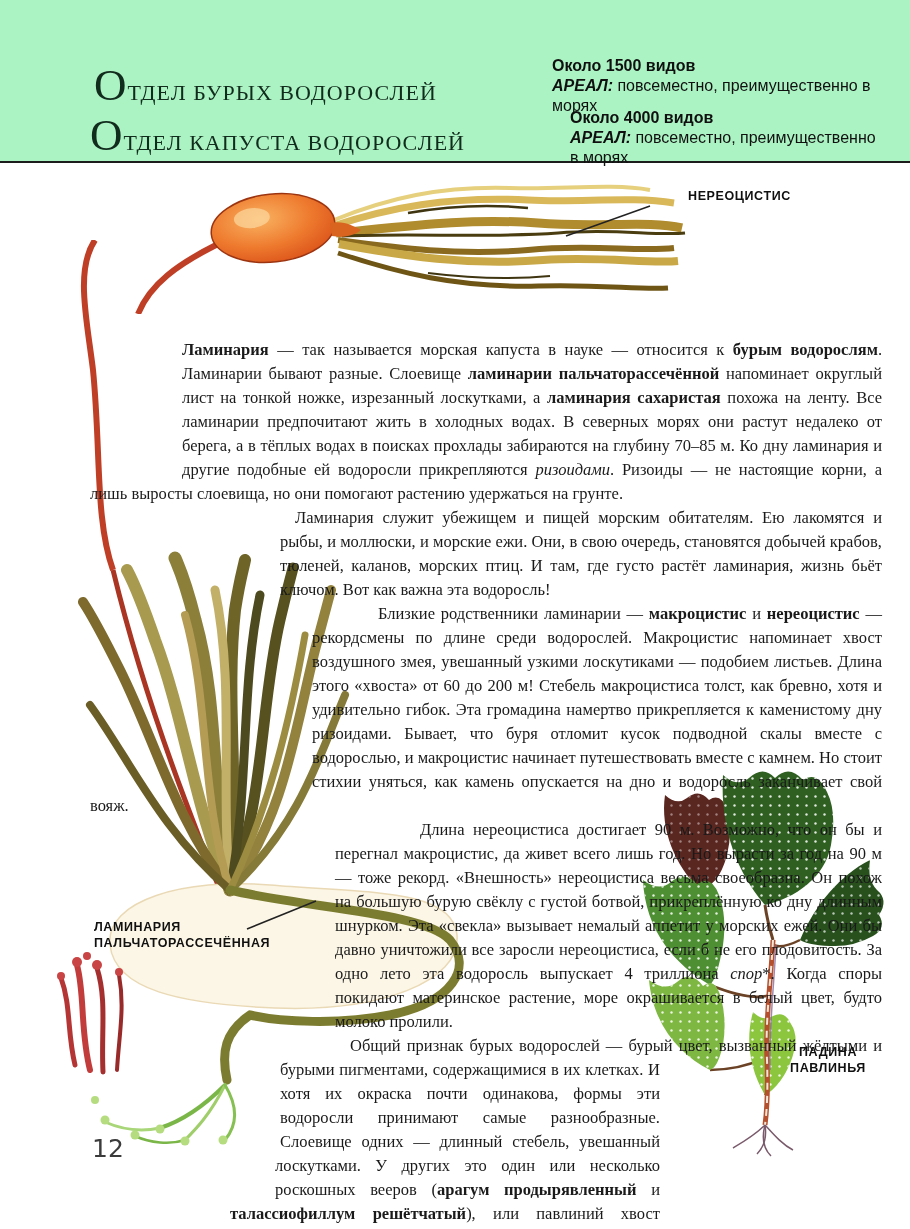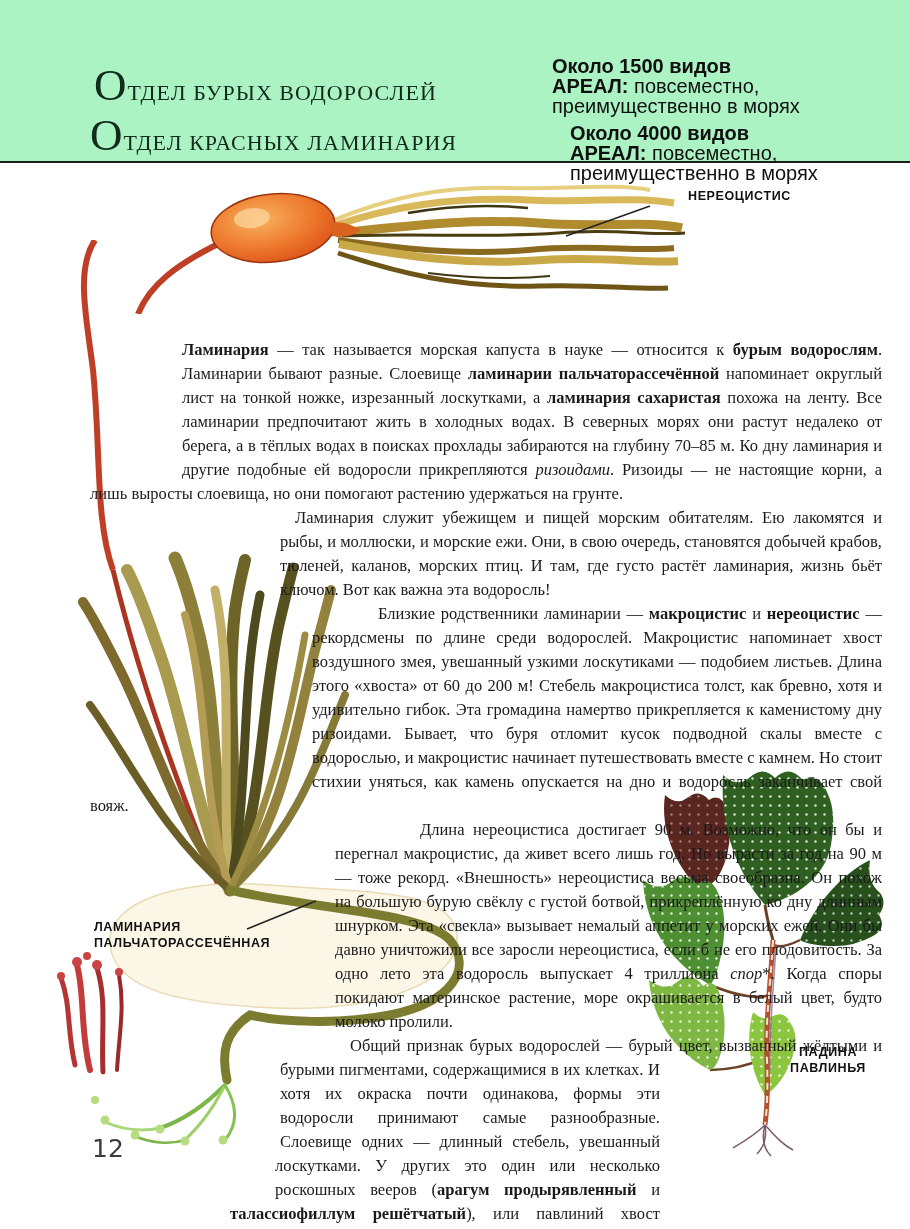--- a/index.html
+++ b/index.html
@@ -6,26 +6,26 @@
   .page{position:relative;width:910px;height:1229px;background:#ffffff;overflow:hidden;
         font-family:"Liberation Serif",serif;color:#1a1a1a;}
   
   .header-band{position:absolute;left:0;top:0;width:910px;height:161px;background:#abf3c3;
                border-bottom:2px solid #1c1c1c;z-index:1;}
   .dept-title{position:absolute;font-family:"Liberation Serif",serif;color:#112b1c;
               font-size:22px;letter-spacing:1px;white-space:nowrap;line-height:1;}
   .dept-title::first-letter{font-size:45px;}
   .dept-title.t1{left:94px;top:63px;}
   .dept-title.t2{left:90px;top:113px;}
-  .dept-info{position:absolute;font-family:"Liberation Sans",sans-serif;font-size:20px;
+  .dept-info{position:absolute;font-family:"Liberation Sans",sans-serif;font-size:16px;
              line-height:20px;color:#101010;}
   .dept-info.i1{left:552px;top:56px;width:340px;}
-  .dept-info.i2{left:570px;top:123px;width:310px;}
+  .dept-info.i2{left:570px;top:108px;width:310px;}
   .dept-info .species{font-weight:bold;display:block;}
-  .dept-info .areal-label{font-weight:bold;}
+  .dept-info .areal-label{font-weight:bold;font-style:italic;}
   
   .section-heading{position:absolute;left:180px;top:299px;z-index:3;
                    font-family:"Liberation Sans",sans-serif;font-weight:bold;font-size:19px;
                    letter-spacing:.4px;color:#0d0d0d;white-space:nowrap;}
   .text-flow{position:absolute;left:90px;top:338px;width:792px;z-index:2;
              font-size:16.5px;line-height:24px;text-align:justify;}
   .text-flow p{margin:0;padding:0;}
   .fl{float:left;}
   .fr{float:right;}
   .clr-l{clear:left;}
@@ -60,21 +60,21 @@
 <body>
 
 <div class="page">
 
   <div class="header-band">
     <div class="dept-title t1">ОТДЕЛ БУРЫХ ВОДОРОСЛЕЙ</div>
     <div class="dept-info i1">
       <span class="species">Около 1500 видов</span>
       <span class="areal-label">АРЕАЛ:</span><span> повсеместно, преимущественно в морях</span>
     </div>
-    <div class="dept-title t2">ОТДЕЛ КРАСНЫХ ЛАМИНАРИЯ</div>
+    <div class="dept-title t2">ОТДЕЛ КАПУСТА ВОДОРОСЛЕЙ</div>
     <div class="dept-info i2">
       <span class="species">Около 4000 видов</span>
       <span class="areal-label">АРЕАЛ:</span><span> повсеместно, преимущественно в морях</span>
     </div>
   </div>
 
   <svg class="illus nereo" width="580" height="138" viewBox="0 0 580 138">
     <defs>
       <radialGradient id="gradBulb" cx="40%" cy="35%" r="75%">
         <stop offset="0%" stop-color="#f9b261"></stop>

